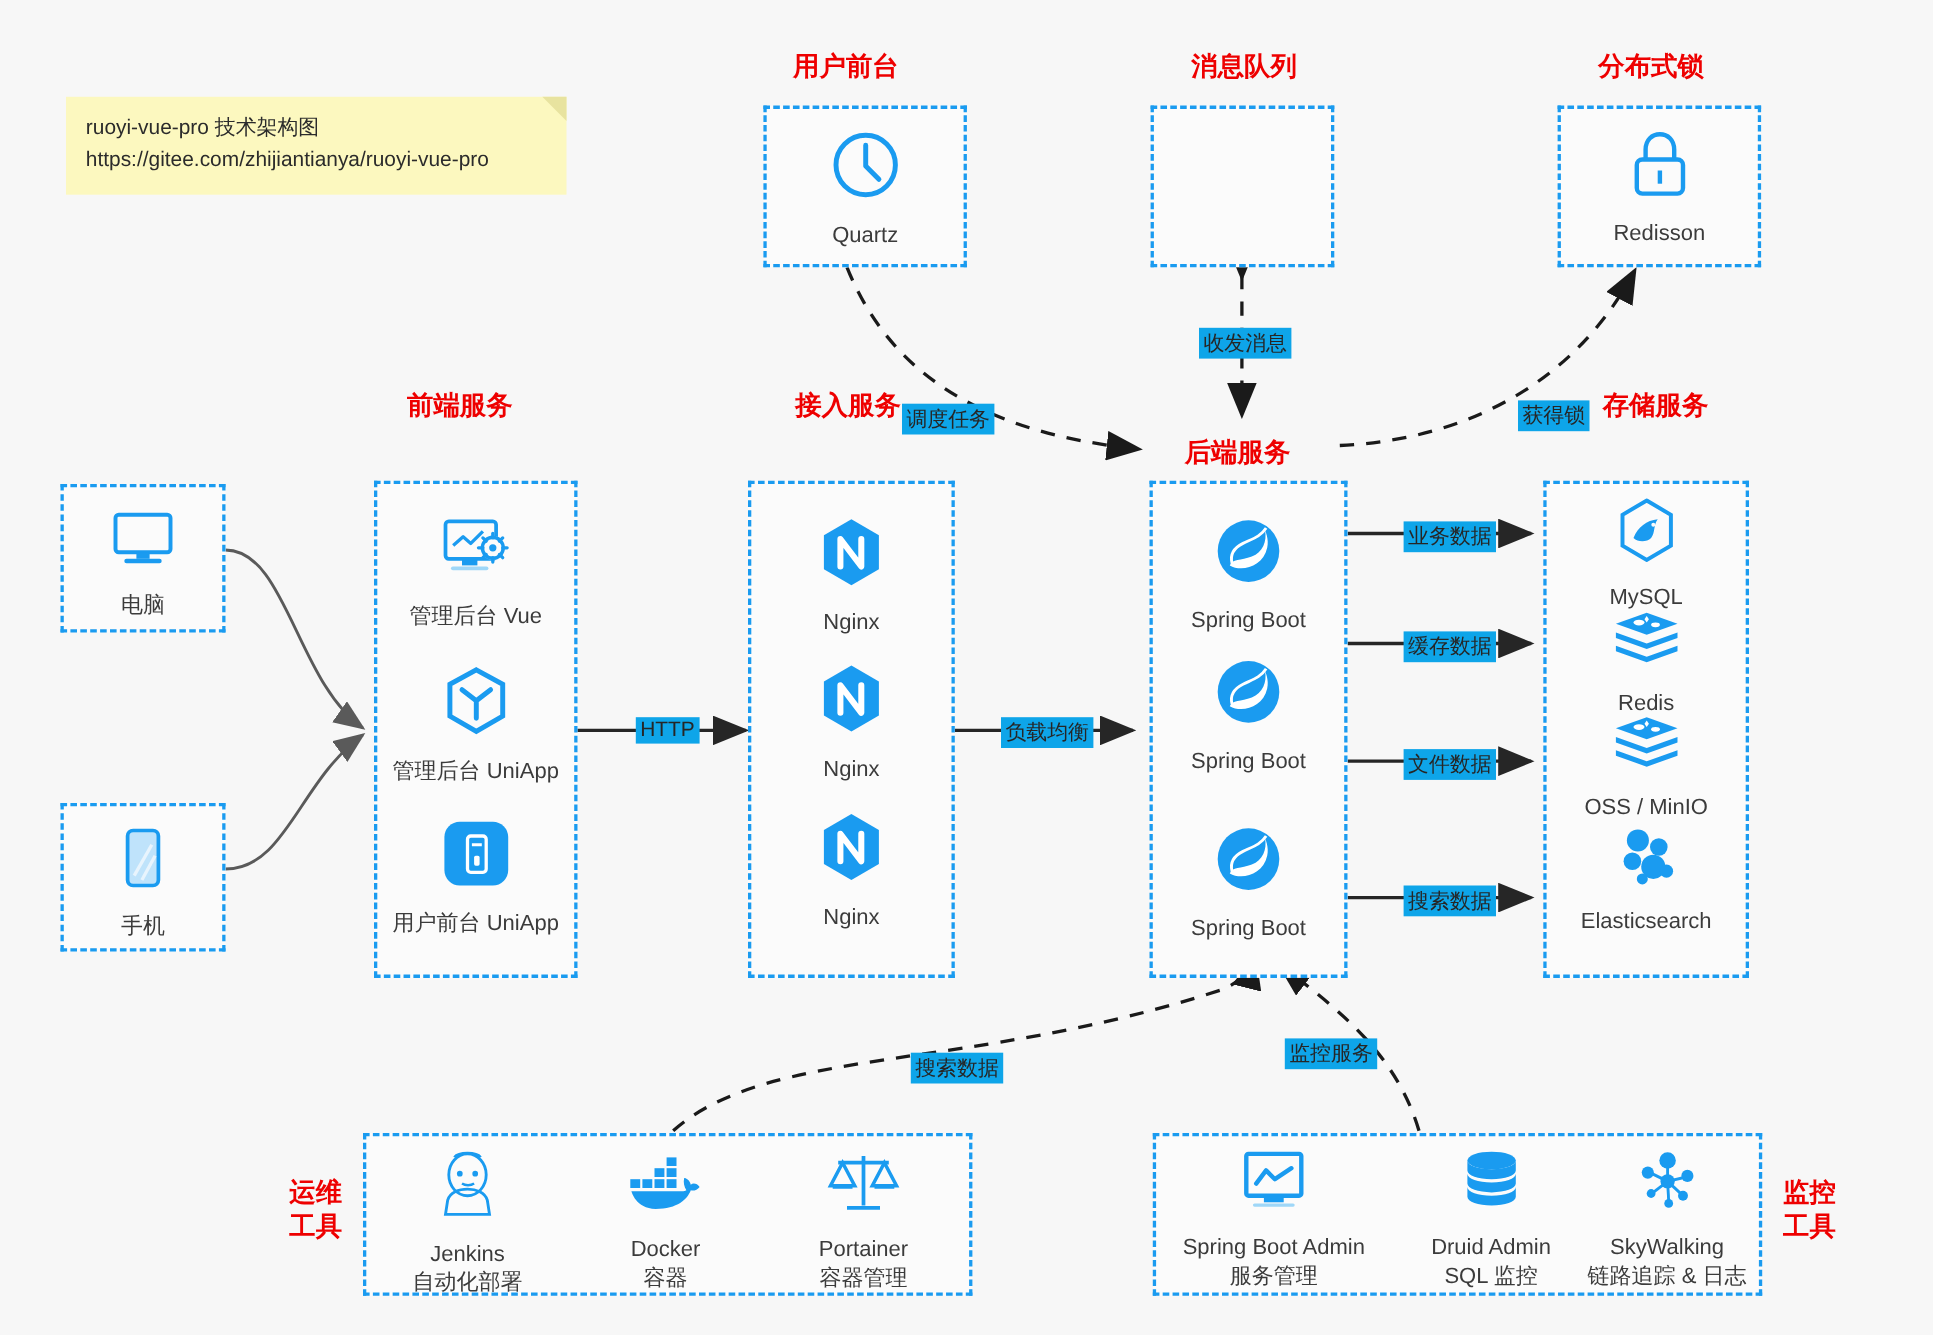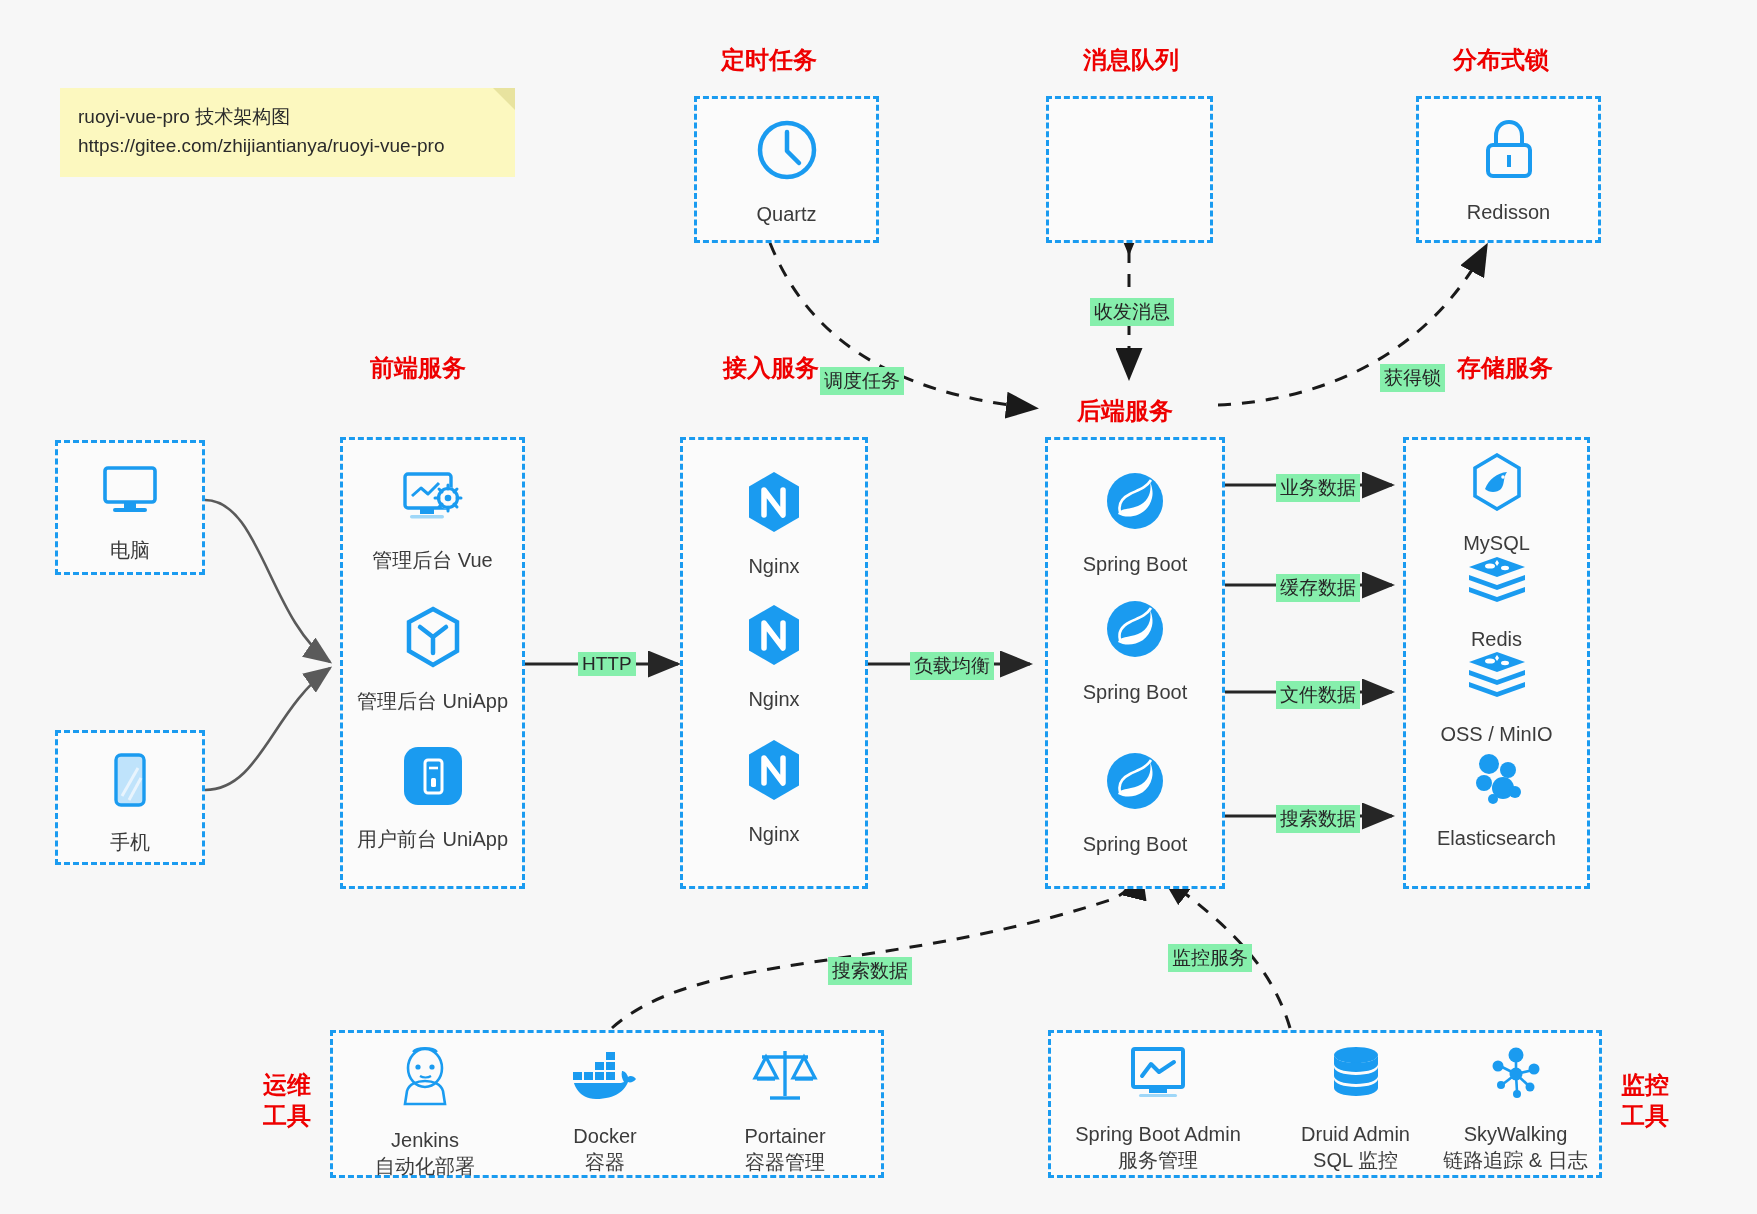--- a/index.html
+++ b/index.html
@@ -70,21 +70,21 @@
     line-height: 1.3;
   }
   .node .lbl2 { font-size: 20px; color: #3b3b3b; white-space: nowrap; line-height:1.3;}
   .ico { display:block; }
 
   
   .elabel {
     position: absolute;
     font-size: 19px;
     color: #262626;
-    background: #86efac;
+    background: #0ea5e9;
     padding: 1px 4px;
     white-space: nowrap;
     z-index: 3;
   }
 </style>
 </head>
 <body>
 
 <div id="canvas">
 
@@ -144,21 +144,21 @@
       <path d="M1290,1028 C 1270,960 1220,920 1165,878" fill="none" stroke="#1a1a1a" stroke-width="3" stroke-dasharray="13,11" marker-end="url(#ahd)"></path>
     </g>
   </svg>
 
   <div class="note" style="left:60px; top:88px; width:455px;">
     <span class="fold"></span>
     <div>ruoyi-vue-pro 技术架构图</div>
     <div>https://gitee.com/zhijiantianya/ruoyi-vue-pro</div>
   </div>
 
-  <div class="grp-title" style="left:694px; top:44px; width:150px;">定时任务</div>
+  <div class="grp-title" style="left:694px; top:44px; width:150px;">用户前台</div>
   <div class="group" style="left:694px; top:96px; width:185px; height:147px;"></div>
   <div class="node" style="left:694px; top:118px; width:185px;">
     <svg class="ico" width="64" height="64" viewBox="0 0 64 64">
       <circle cx="32" cy="32" r="27" fill="none" stroke="#1a9bf0" stroke-width="4.5"></circle>
       <path d="M32 14 L32 33 L44 45" fill="none" stroke="#1a9bf0" stroke-width="4.5" stroke-linecap="round" stroke-linejoin="round"></path>
     </svg>
     <div class="lbl">Quartz</div>
   </div>
 
   <div class="grp-title" style="left:1036px; top:44px; width:190px;font-family:Liberation Mono, monospace;">消息队列</div>

